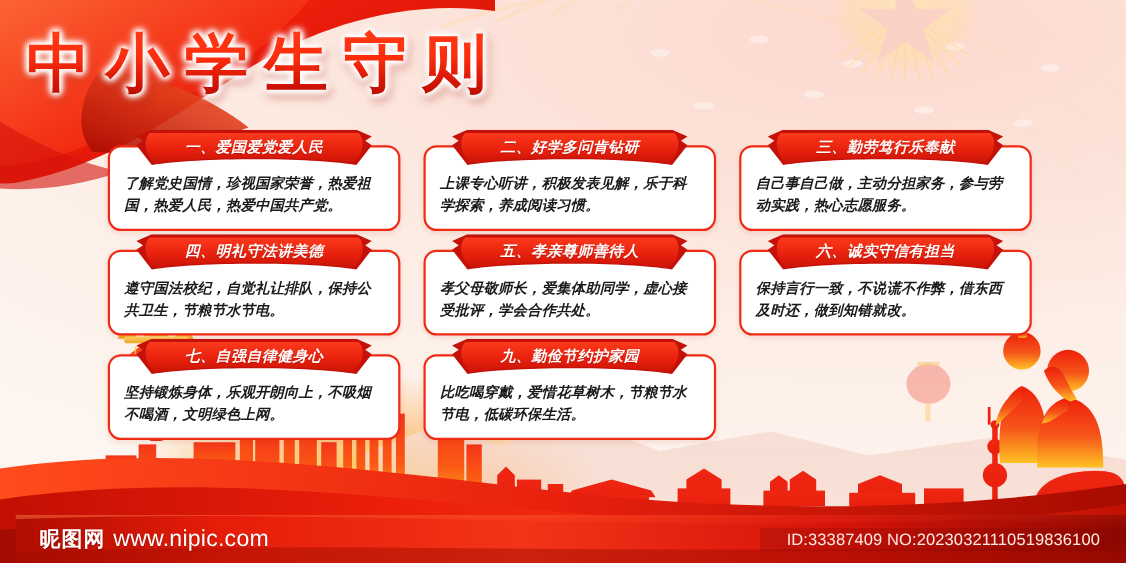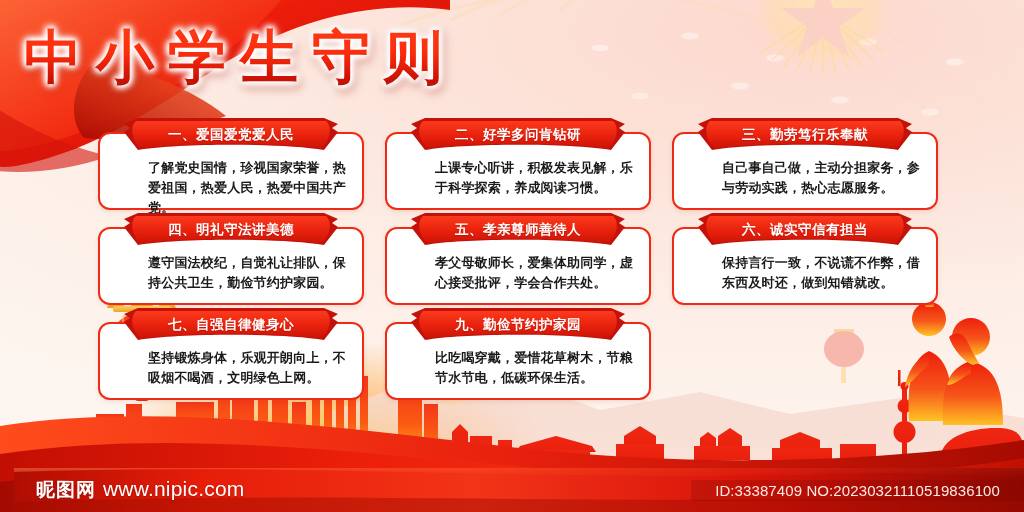--- a/index.html
+++ b/index.html
@@ -82,20 +82,21 @@
     z-index:5;
   }
   .card {
     position:relative;
     width:266px; height:78px;
     margin-top:14px;
     background:#fff;
     border:2px solid #ef2b16;
     border-radius:12px;
     box-shadow:0 2px 5px rgba(180,40,10,.10);
+    font-style:italic;
   }
   .banner {
     position:absolute;
     left:50%; top:-13px;
     transform:translateX(-50%);
     width:190px; height:26px;
     z-index:2;
   }
   .banner-svg { position:absolute; left:-14px; top:-3px; width:218px; height:34px; }
   .banner-text {
@@ -113,21 +114,20 @@
   }
   .card-body {
     position:absolute;
     left:13px; right:13px; top:24px;
     font-family:"DejaVu Sans","Liberation Sans",sans-serif;
     font-size:13px;
     font-weight:bold;
     line-height:1.55;
     color:#1a1a1a;
     letter-spacing:.2px;
-    margin-left:35px;
   }
 
   
   .footer {
     position:absolute; left:0; bottom:0; width:1024px; height:44px;
     z-index:8; overflow:hidden;margin-left:14px;
   }
   .footer-bg { position:absolute; inset:0; width:1024px; height:44px; }
   .brand {
     position:absolute; left:22px; top:9px;
@@ -435,21 +435,21 @@
     </div>
 
     <div class="card">
       <div class="banner">
         <svg class="banner-svg" viewBox="0 0 218 34">
           <path d="M2 6 L16 0 L202 0 L216 6 L210 10 L216 14 L202 32 C 160 25 58 25 16 32 L2 14 L8 10 Z" fill="#c4120a"></path>
           <path d="M14 3 L204 3 C 212 10 206 27 198 30 C 150 24 68 24 20 30 C 12 27 6 10 14 3 Z" fill="url(#bn1)"></path>
         </svg>
         <div class="banner-text">四、明礼守法讲美德</div>
       </div>
-      <div class="card-body">遵守国法校纪，自觉礼让排队，保持公共卫生，勤俭节约护家园。</div>
+      <div class="card-body">遵守国法校纪，自觉礼让排队，保持公共卫生，节粮节水节电。</div>
     </div>
 
     <div class="card">
       <div class="banner">
         <svg class="banner-svg" viewBox="0 0 218 34">
           <path d="M2 6 L16 0 L202 0 L216 6 L210 10 L216 14 L202 32 C 160 25 58 25 16 32 L2 14 L8 10 Z" fill="#c4120a"></path>
           <path d="M14 3 L204 3 C 212 10 206 27 198 30 C 150 24 68 24 20 30 C 12 27 6 10 14 3 Z" fill="url(#bn1)"></path>
         </svg>
         <div class="banner-text">五、孝亲尊师善待人</div>
       </div>

